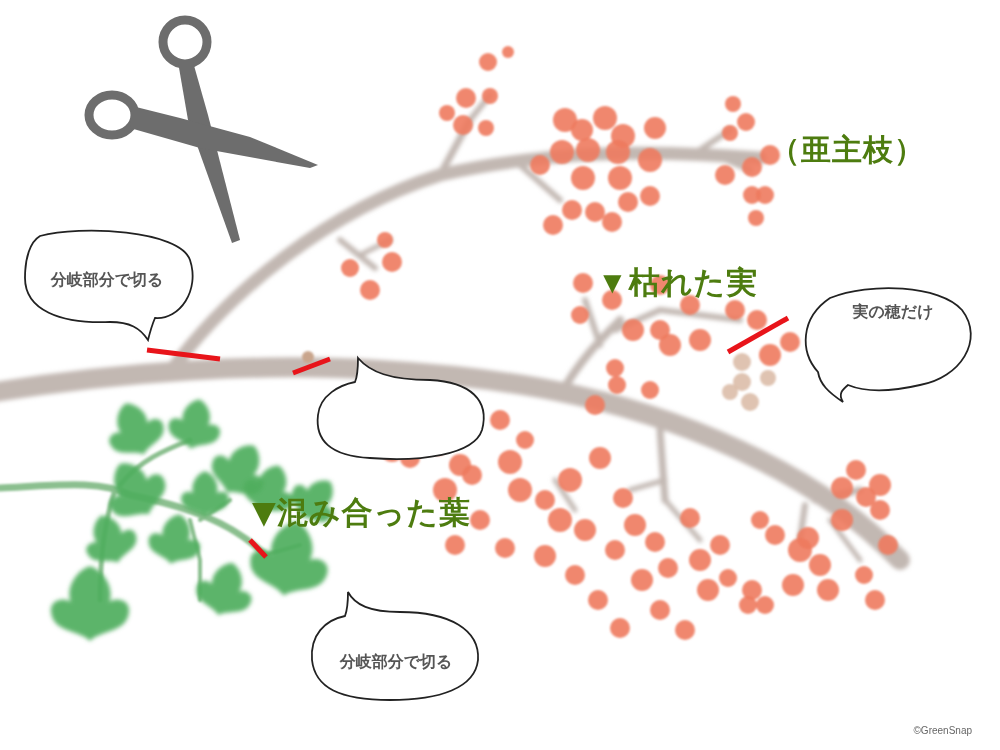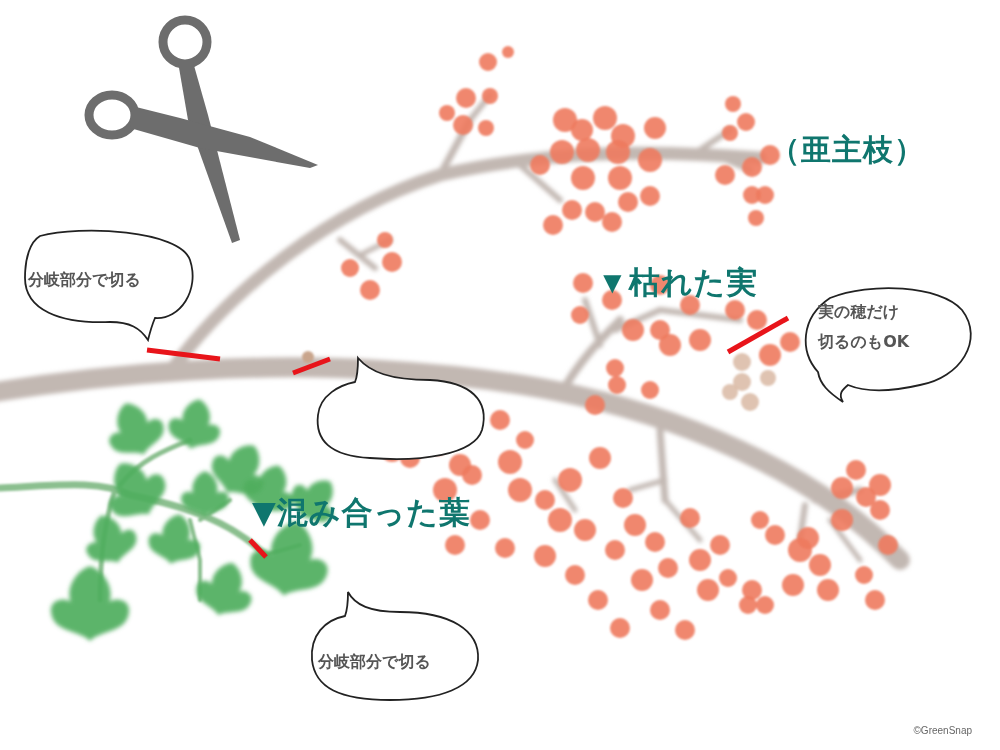--- a/index.html
+++ b/index.html
@@ -1,22 +1,22 @@
 <!DOCTYPE html>
 <html><head>
 <meta charset="utf-8">
 <style>
   html, body { margin: 0; padding: 0; background: #ffffff; }
   body { width: 1000px; height: 750px; overflow: hidden; position: relative;
          font-family: "DejaVu Sans", "Liberation Sans", sans-serif; }
   #stage { position: absolute; left: 0; top: 0; width: 1000px; height: 750px; }
-  .label-big { position: absolute; font-weight: bold; color: #0f766e; white-space: nowrap;
+  .label-big { position: absolute; font-weight: bold; color: #4d7c0f; white-space: nowrap;
                letter-spacing: 1px; }
   .bubble-text { position: absolute; color: #555; font-weight: bold; white-space: nowrap;
-                 line-height: 1.45; }
+                 text-align: center; line-height: 1.45; }
   .copyright { position: absolute; right: 28px; bottom: 14px; font-size: 10px; color: #666;
                font-family: "Liberation Sans", sans-serif; }
 </style>
 </head>
 <body>
 
 <div id="stage">
   <svg id="art" width="1000" height="750" viewBox="0 0 1000 750">
     <defs>
       <filter id="blur2" x="-20%" y="-20%" width="140%" height="140%">
@@ -250,17 +250,16 @@
     </g>
   </svg>
 
   
   <div class="label-big" style="left:770px; top:130px; font-size:30px;">（亜主枝）</div>
   <div class="label-big" style="left:597px; top:262px; font-size:31px;font-family:Liberation Serif, serif;">▼枯れた実</div>
   <div class="label-big" style="left:252px; top:492px; font-size:31px;">▼混み合った葉</div>
 
   <div class="bubble-text" style="left:28px; top:268px; width:158px; font-size:16px;">分岐部分で切る</div>
   <div class="bubble-text" style="left:818px; top:300px; width:150px; font-size:16px;">実の穂だけ</div>
-  <div class="bubble-text" style="left:818px; top:330px; width:150px; font-size:16px;">切るのもOK</div>
   <div class="bubble-text" style="left:318px; top:650px; width:156px; font-size:16px;">分岐部分で切る</div>
 
   <div class="copyright">©GreenSnap</div>
 </div>
 
 </body></html>

